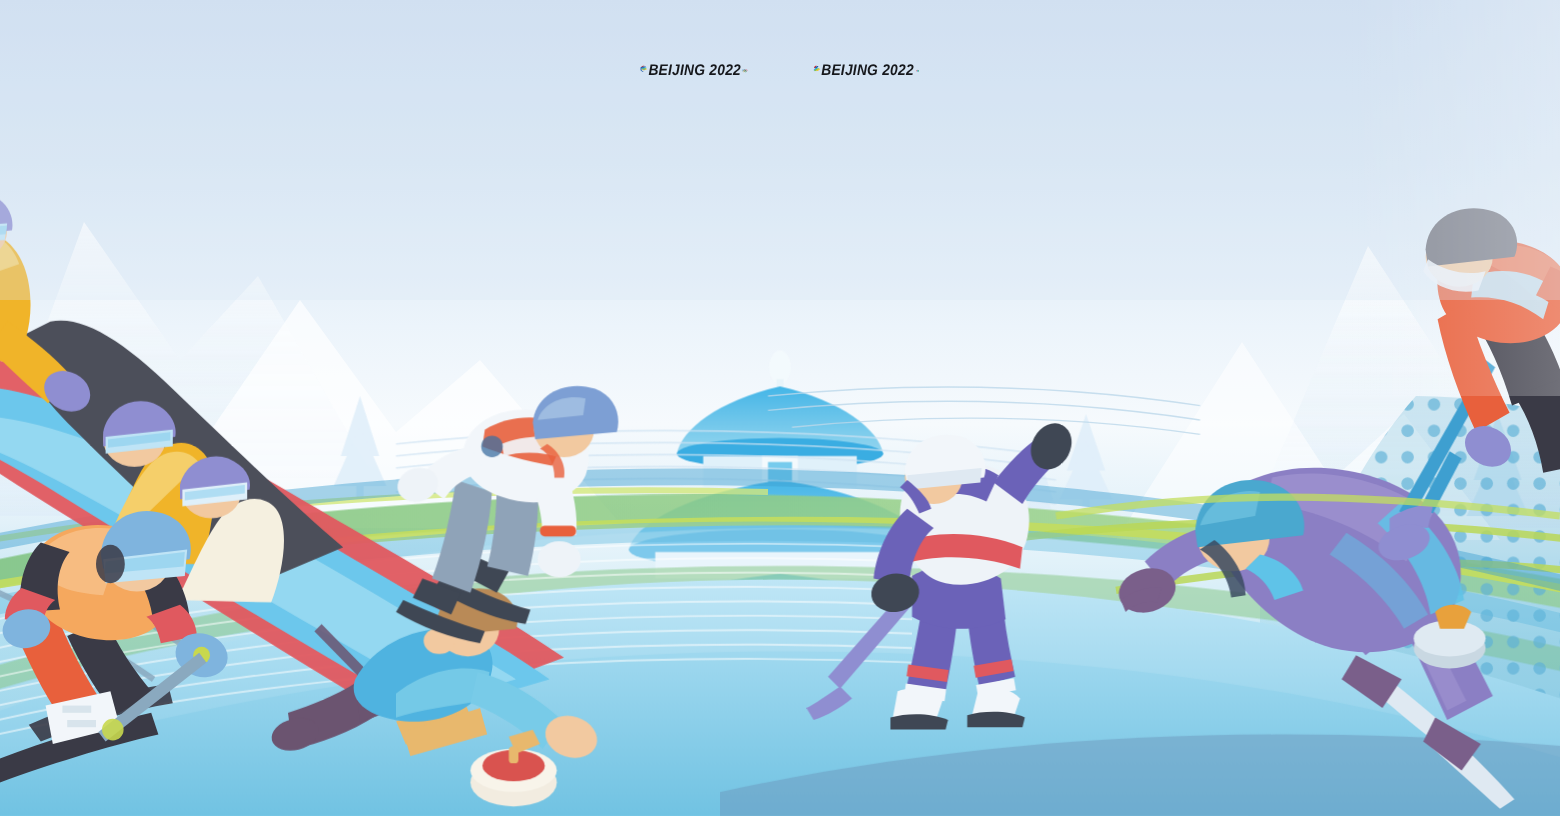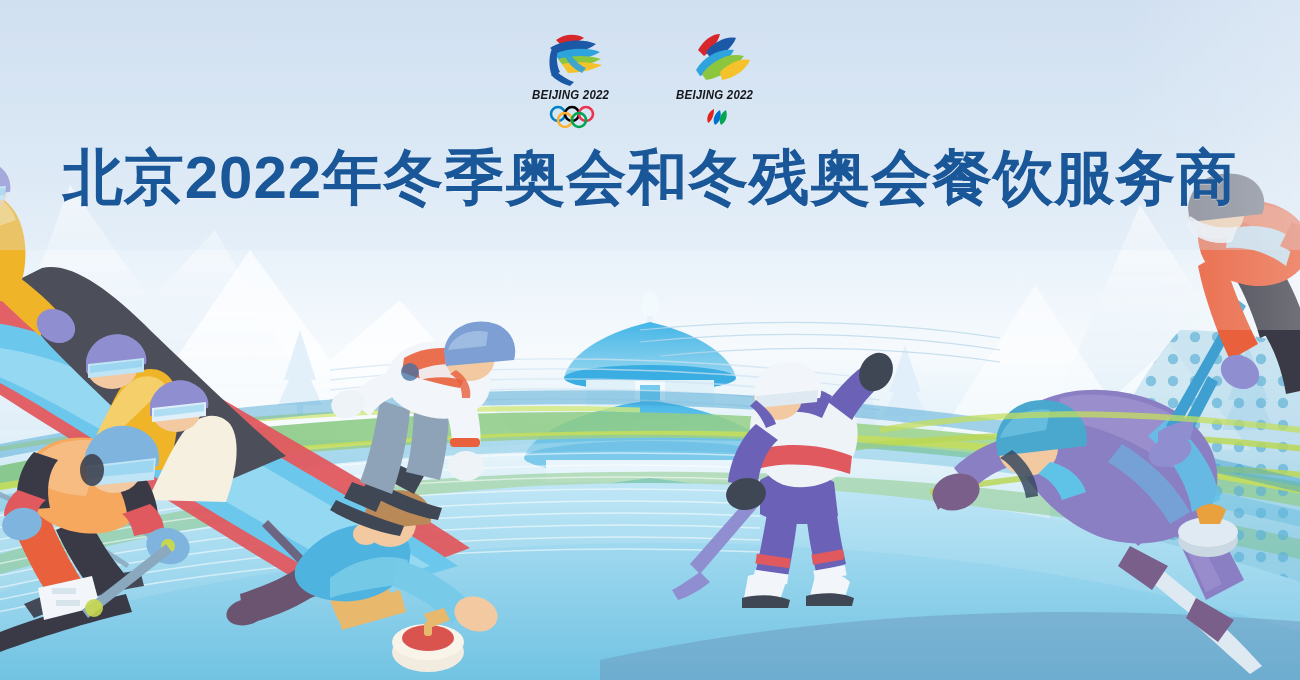--- a/index.html
+++ b/index.html
@@ -17,21 +17,21 @@
     background: linear-gradient(180deg,#cfdff0 0%, #d8e6f3 22%, #eaf3fa 42%, #f4f9fd 52%, #e5f2f9 62%, #bfe3f2 74%, #96d3ea 86%, #8ecfe8 100%);
   }
   #artwork { position:absolute; inset:0; width:1300px; height:680px; display:block; }
   #overlay { position:absolute; inset:0; }
 
   .emblems {
     position:absolute; left:0; right:0; top:28px;
     display:flex; justify-content:center; align-items:flex-start; gap:52px;
     pointer-events:auto;
   }
-  .emblem { width:92px; display:flex; flex-direction:column; }
+  .emblem { width:92px; display:flex; align-items:center; }
   .emblem .mark { width:82px; height:58px; }
   .emblem .wordmark {
     font-family: "Liberation Sans", sans-serif;
     font-weight: 800; font-style: italic;
     font-size: 11.5px; letter-spacing: .2px;
     color:#16181c; margin-top:3px; white-space:nowrap;
     transform: scaleY(1.12);
   }
   .emblem .sub { margin-top:4px; height:24px; }
 
@@ -484,16 +484,15 @@
         </svg>
         <div class="wordmark">BEIJING 2022</div>
         <svg class="sub" viewBox="0 0 64 24">
           <path d="M24 4 C 18 7 16 13 18 18 C 22 16 24 10 24 4 Z" fill="#e2231a"></path>
           <path d="M30 5 C 24 9 22 15 25 20 C 30 17 32 11 30 5 Z" fill="#0072ce"></path>
           <path d="M36 5 C 30 9 28 15 31 20 C 36 17 38 11 36 5 Z" fill="#00a651"></path>
         </svg>
       </div>
     </div>
 
-    <h1 class="headline">北京2022年冬季奥会和冬残奥会餐饮服务商</h1>
 
   </div>
 </div>
 
 </body></html>

